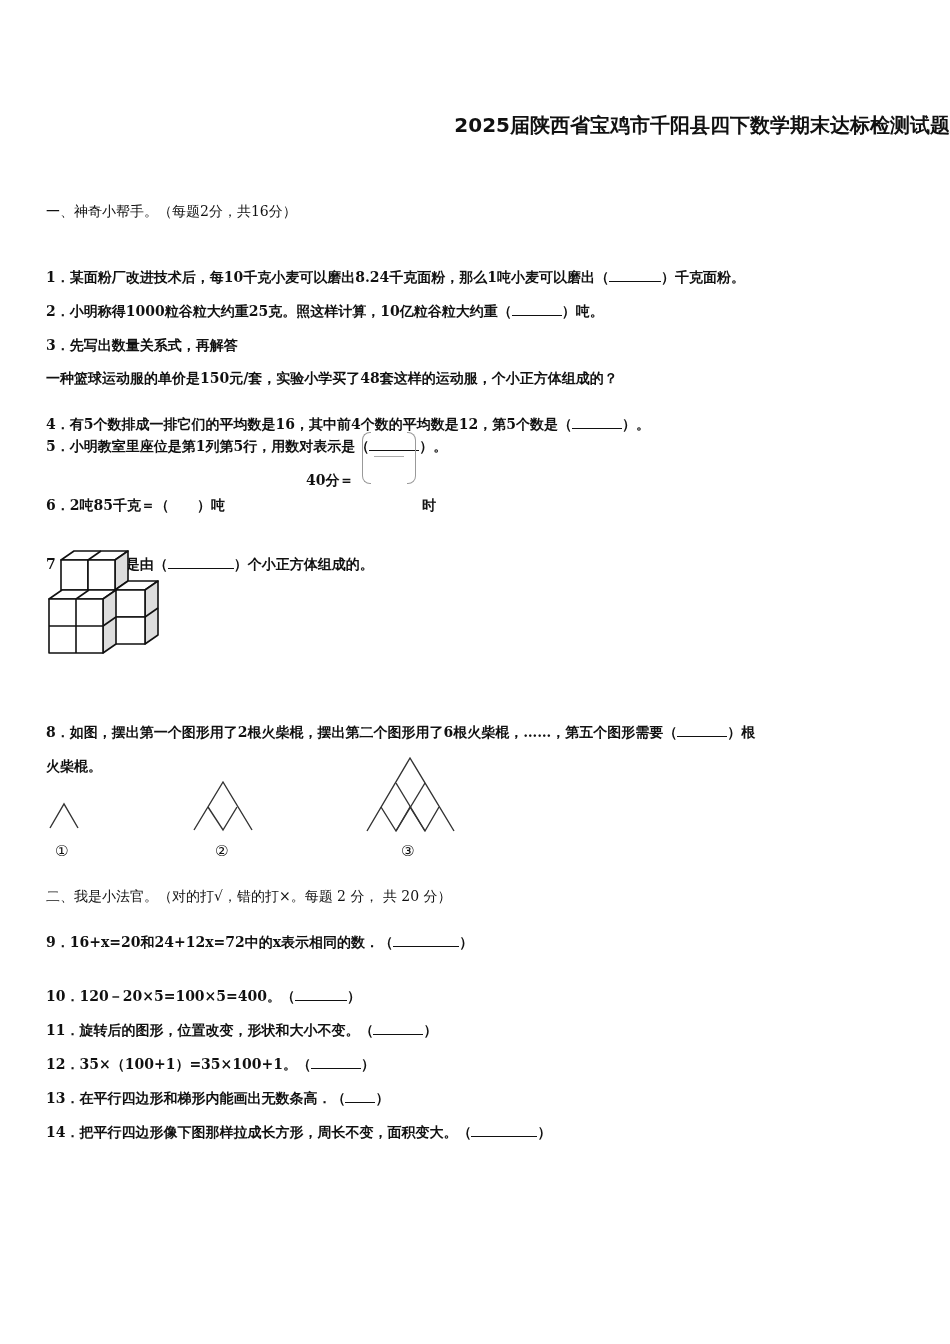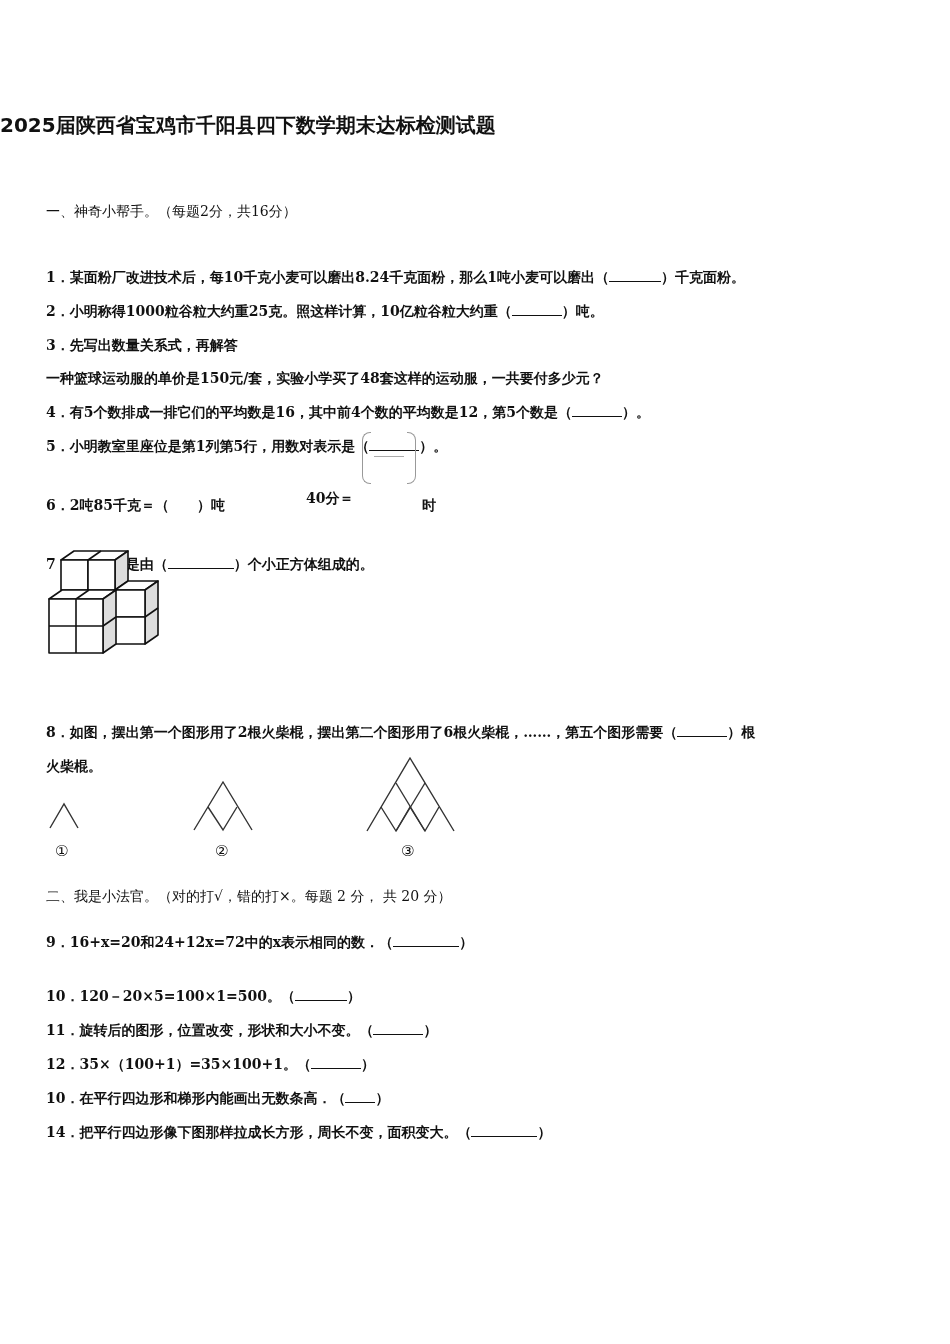--- a/index.html
+++ b/index.html
@@ -1,18 +1,18 @@
 <!DOCTYPE html>
 <html><head>
 <meta charset="utf-8">
 <style>
   html, body { margin: 0; padding: 0; background: #ffffff; }
   body { width: 950px; height: 1344px; position: relative; overflow: hidden;
          font-family: "DejaVu Serif", "Liberation Serif", serif; color: #111; }
-  .title { position: absolute; top: 112px; left: 0; width: 950px; text-align: left;
+  .title { position: absolute; top: 112px; left: 0; width: 950px; text-align: right;
            font-family: "DejaVu Sans", "Liberation Sans", sans-serif; font-weight: bold; font-size: 20px; letter-spacing: 0px; }
   .line { position: absolute; left: 46px; font-size: 14px; white-space: nowrap; line-height: 20px; }
   .bold { font-weight: bold; margin-top: 40px; }
   .blank { display: inline-block; border-bottom: 1.3px solid #111; height: 14px; vertical-align: baseline; }
   .frac { display: inline-block; vertical-align: middle; position: relative; width: 54px; height: 52px; }
   .frac .lp { position: absolute; left: 0; top: 0; width: 8px; height: 50px; border: 1px solid #999; border-right: none; border-radius: 8px 0 0 8px; }
   .frac .rp { position: absolute; right: 0; top: 0; width: 8px; height: 50px; border: 1px solid #999; border-left: none; border-radius: 0 8px 8px 0; }
   .frac .bar { position: absolute; left: 12px; right: 12px; top: 24px; border-top: 1px solid #aaa; }
   .fig { position: absolute; }
   .circnum { position: absolute; font-size: 15px; font-family: "DejaVu Sans", sans-serif; }
@@ -26,34 +26,34 @@
 
 <div class="line bold" style="top:227px">
   <span>1．某面粉厂改进技术后，每10千克小麦可以磨出8.24千克面粉，那么1吨小麦可以磨出（</span><span class="blank" style="width:52px"></span><span>）千克面粉。</span>
 </div>
 
 <div class="line bold" style="top:261px">
   <span>2．小明称得1000粒谷粒大约重25克。照这样计算，10亿粒谷粒大约重（</span><span class="blank" style="width:50px"></span><span>）吨。</span>
 </div>
 
 <div class="line bold" style="top:295px">3．先写出数量关系式，再解答</div>
-<div class="line bold" style="top:328px">一种篮球运动服的单价是150元/套，实验小学买了48套这样的运动服，一共要付多少元？</div>
+<div class="line bold" style="top:328px">一种篮球运动服的单价是150元/套，实验小学买了48套这样的运动服，个小正方体组成的？</div>
 
-<div class="line bold" style="top:362px">
+<div class="line bold" style="top:374px">
   <span>4．有5个数排成一排它们的平均数是16，其中前4个数的平均数是12，第5个数是（</span><span class="blank" style="width:50px"></span><span>）。</span>
 </div>
 
 <div class="line bold" style="top:396px">
   <span>5．小明教室里座位是第1列第5行，用数对表示是（</span><span class="blank" style="width:50px"></span><span>）。</span>
 </div>
 
 <div class="line bold" style="top:455px">
   <span>6．2吨85千克＝（　　）吨</span>
 </div>
-<div class="line bold" style="top:448px; left:306px">
+<div class="line bold" style="top:430px; left:306px">
   <span>40分＝</span>
 </div>
 <div class="frac" style="position:absolute; left:362px; top:432px">
   <div class="lp"></div>
   <div class="bar"></div>
   <div class="rp"></div>
 </div>
 <div class="line bold" style="top:455px; left:422px">时</div>
 
 <div class="line bold" style="top:514px">
@@ -107,26 +107,26 @@
 <div class="circnum" style="left:55px; top:842px">①</div>
 <div class="circnum" style="left:215px; top:842px">②</div>
 <div class="circnum" style="left:401px; top:842px">③</div>
 
 <div class="line" style="top:886px">二、我是小法官。（对的打√，错的打×。每题 2 分， 共 20 分）</div>
 
 <div class="line bold" style="top:892px">
   <span>9．16+x=20和24+12x=72中的x表示相同的数．（</span><span class="blank" style="width:66px"></span><span>）</span>
 </div>
 <div class="line bold" style="top:946px">
-  <span>10．120－20×5=100×1=500。（</span><span class="blank" style="width:52px"></span><span>）</span>
+  <span>10．120－20×5=100×5=400。（</span><span class="blank" style="width:52px"></span><span>）</span>
 </div>
 <div class="line bold" style="top:980px">
   <span>11．旋转后的图形，位置改变，形状和大小不变。（</span><span class="blank" style="width:50px"></span><span>）</span>
 </div>
 <div class="line bold" style="top:1014px">
   <span>12．35×（100+1）=35×100+1。（</span><span class="blank" style="width:50px"></span><span>）</span>
 </div>
 <div class="line bold" style="top:1048px">
-  <span>10．在平行四边形和梯形内能画出无数条高．（</span><span class="blank" style="width:30px"></span><span>）</span>
+  <span>13．在平行四边形和梯形内能画出无数条高．（</span><span class="blank" style="width:30px"></span><span>）</span>
 </div>
 <div class="line bold" style="top:1082px">
   <span>14．把平行四边形像下图那样拉成长方形，周长不变，面积变大。（</span><span class="blank" style="width:66px"></span><span>）</span>
 </div>
 
 </body></html>

